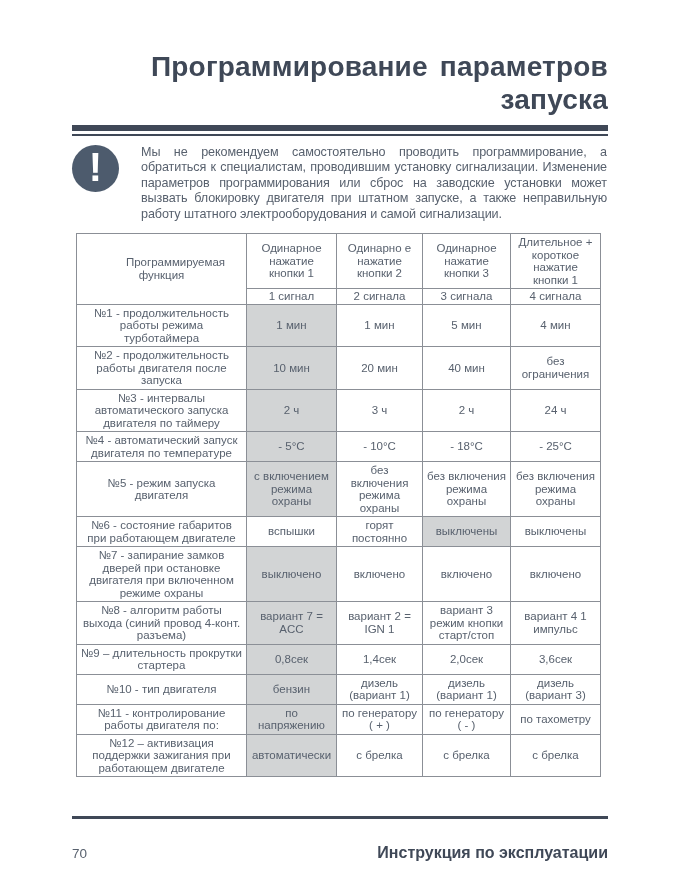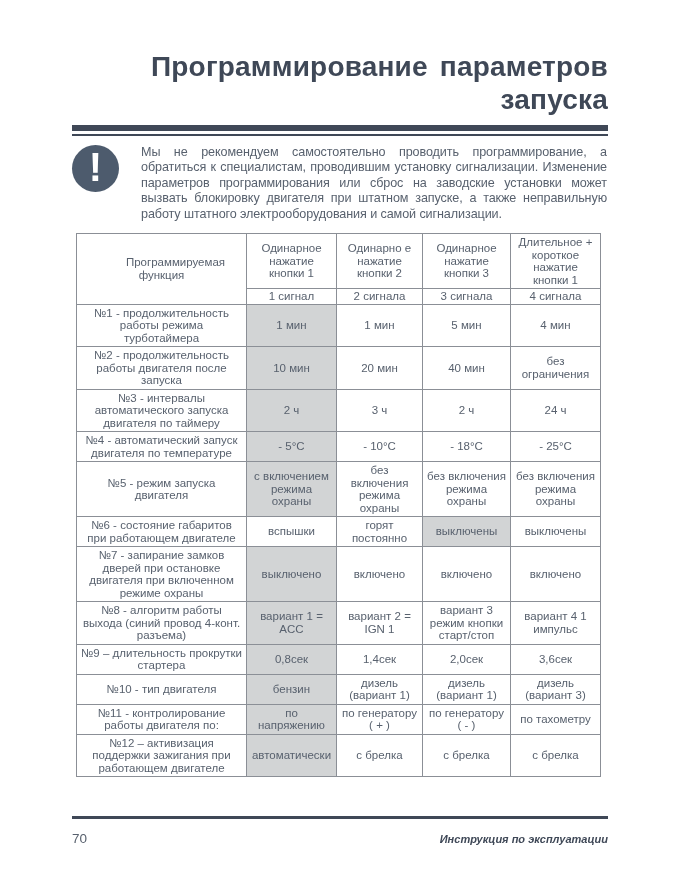--- a/index.html
+++ b/index.html
@@ -40,23 +40,23 @@
   table.prog td,table.prog th{
     border:1px solid var(--table-border);
     padding:2px 4px;text-align:center;vertical-align:middle;font-weight:normal;
   }
   th.fn{text-align:left;text-indent:28px;padding-left:6px}
   td.lbl{text-align:left;padding-left:5px;padding-right:4px}
   tr.sig td{padding:1px 16px}
   td.hl{background:var(--cell-highlight)}
   .footer{position:absolute;left:72px;right:72px;top:816px}
   .footer-rule{height:3px;background:var(--accent)}
-  .footer-row{display:flex;justify-content:space-between;align-items:baseline;margin-top:12px}
+  .footer-row{display:flex;justify-content:space-between;align-items:baseline;margin-top:25px}
   .page-num{font-size:13.5px;color:var(--text)}
-  .manual-title{font-size:11px;font-weight:bold;font-style:italic;color:var(--accent)}
+  .manual-title{font-size:16px;font-weight:bold;color:var(--accent)}
 </style>
 </head>
 <body>
 
 <div class="content">
 
   <h1 class="page-title">Программирование параметров запуска</h1>
   <div class="rule-thick"></div>
   <div class="rule-thin"></div>
 
@@ -133,21 +133,21 @@
       </tr>
       <tr>
         <td class="lbl">№7 - запирание замков дверей при остановке двигателя при включенном режиме охраны</td>
         <td class="hl">выключено</td>
         <td>включено</td>
         <td>включено</td>
         <td>включено</td>
       </tr>
       <tr>
         <td class="lbl">№8 - алгоритм работы выхода (синий провод 4-конт. разъема)</td>
-        <td class="hl">вариант 1 = ACC</td>
+        <td class="hl">вариант 7 = ACC</td>
         <td>вариант 2 = IGN 1</td>
         <td>вариант 3 режим кнопки старт/стоп</td>
         <td>вариант 4 1 импульс</td>
       </tr>
       <tr>
         <td class="lbl">№9 – длительность прокрутки стартера</td>
         <td class="hl">0,8сек</td>
         <td>1,4сек</td>
         <td>2,0сек</td>
         <td>3,6сек</td>

